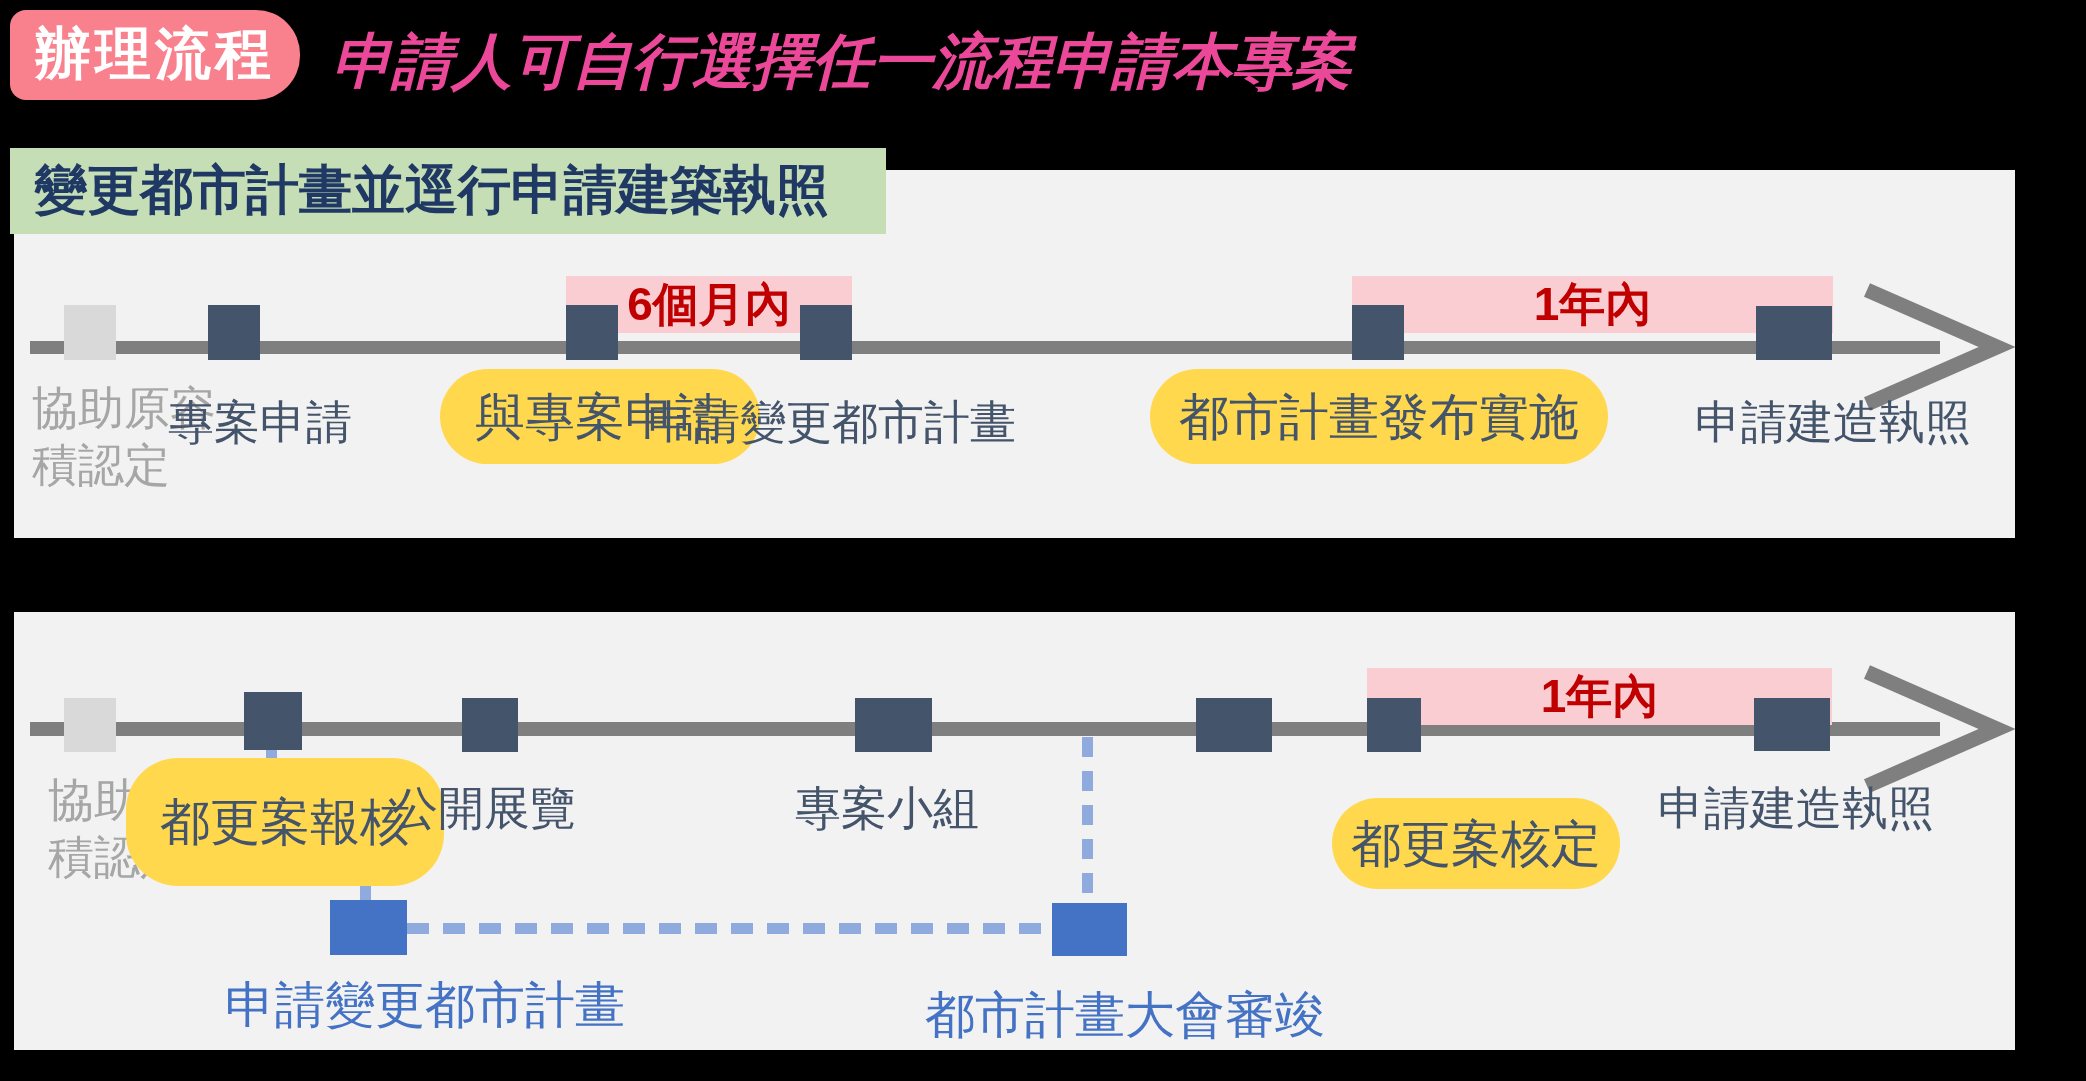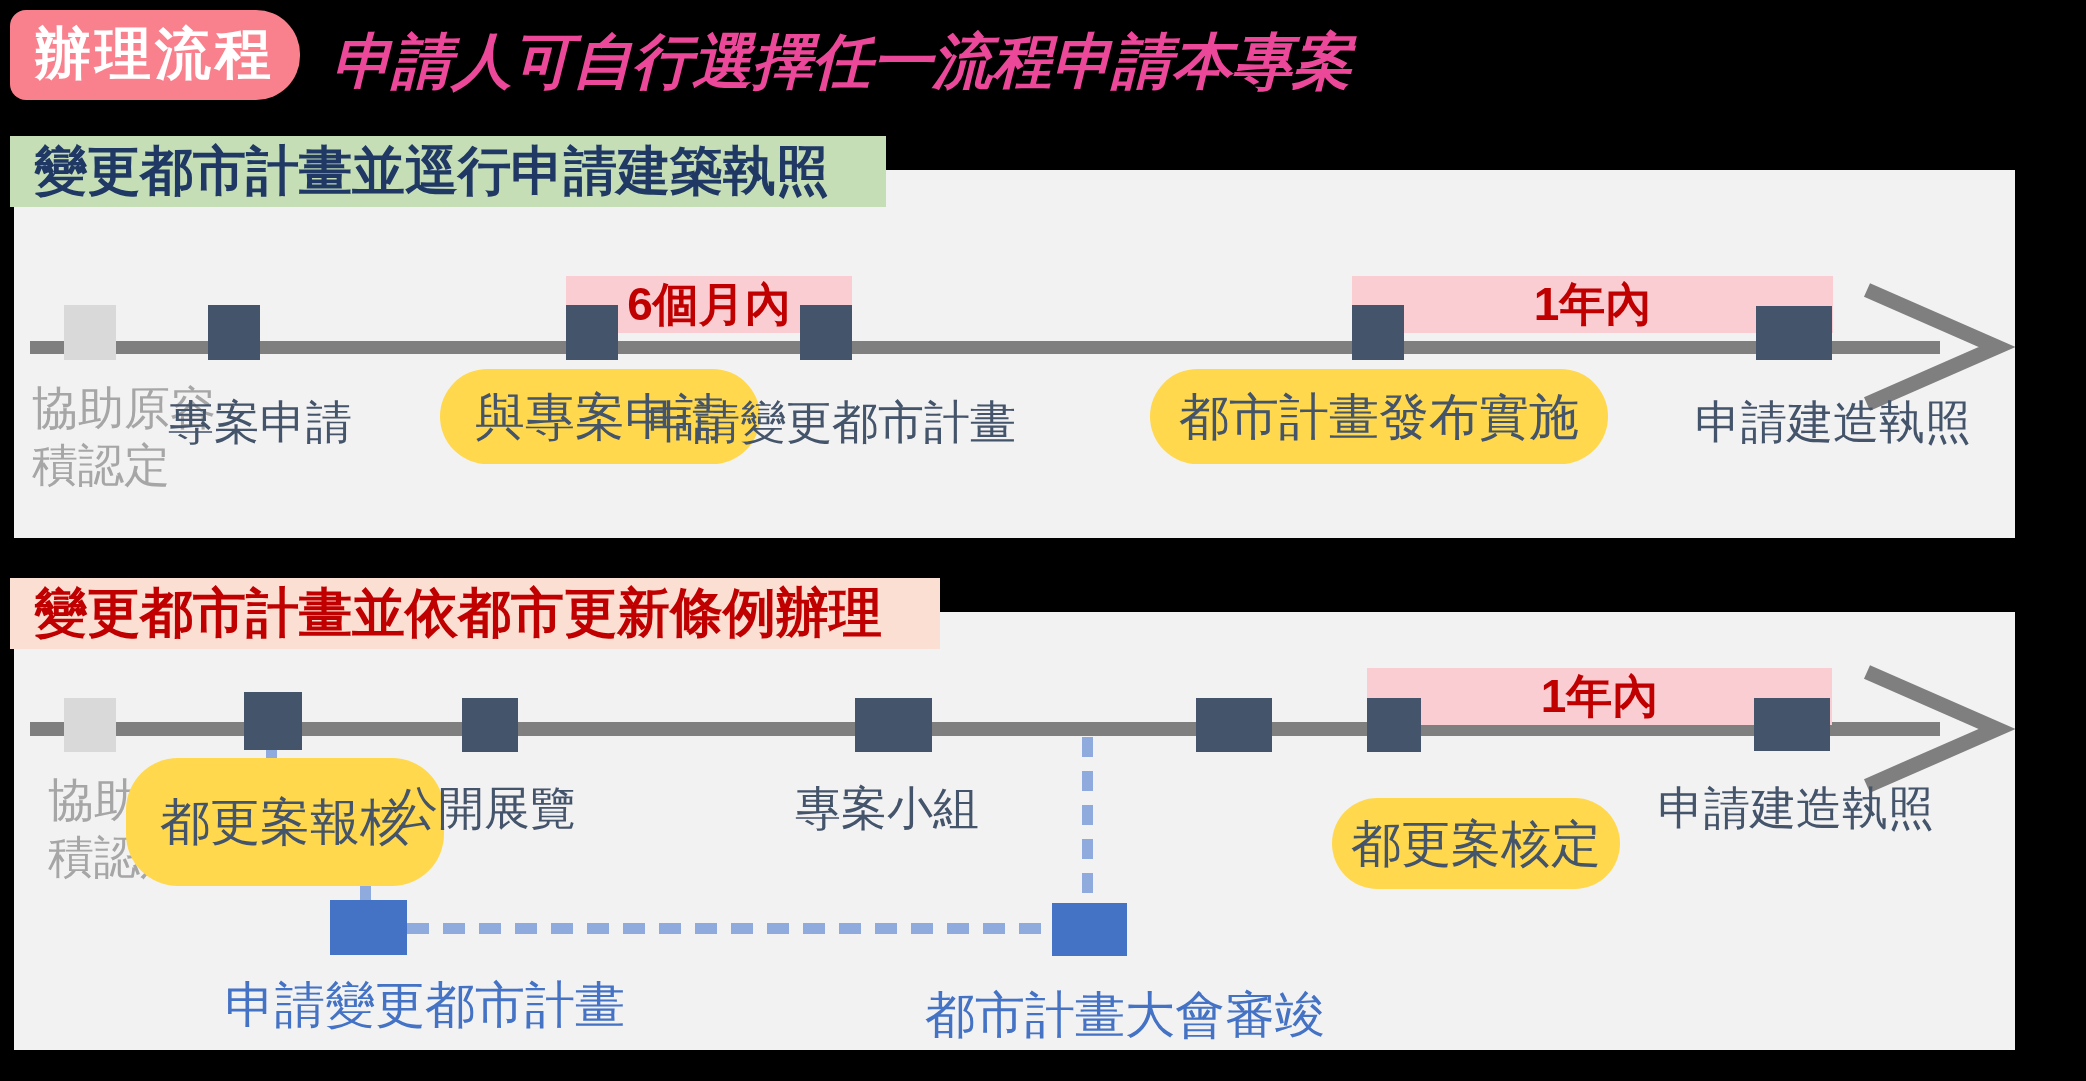--- a/index.html
+++ b/index.html
@@ -9,22 +9,22 @@
   .abs{position:absolute;}
 
   
   .badge{left:10px;top:10px;width:290px;height:90px;background:#F9818D;color:#fff;
          font-size:56px;font-weight:bold;display:flex;align-items:center;justify-content:center;
          border-radius:16px 44px 44px 16px;letter-spacing:4px;}
   .main-title{left:332px;top:22px;font-size:60px;font-weight:bold;color:#ec4899;white-space:nowrap;font-style:italic;}
 
   
   .panel{background:#F2F2F2;}
-  .flow-header{height:71px;display:flex;align-items:center;padding-left:24px;
-               font-size:53px;font-weight:bold;white-space:nowrap;}
+  .flow-header{height:86px;display:flex;align-items:center;padding-left:24px;
+               font-size:53px;font-weight:bold;white-space:nowrap;margin-top:12px;}
   .flow-header.green{background:#C6DEB6;color:#1F3864;}
   .flow-header.peach{background:#FBDFD2;color:#C00000;}
 
   
   .tl-bar{background:#7F7F7F;}
   .node{background:#44546A;}
   .node.gray{background:#D9D9D9;}
   .pinkbar{background:#FACDD2;display:flex;align-items:center;justify-content:center;
            color:#C00000;font-size:46px;font-weight:bold;white-space:nowrap;}
   .steplabel{font-size:46px;color:#44546A;white-space:nowrap;}
@@ -72,21 +72,20 @@
     <div>協助原容</div>
     <div>積認定</div>
   </div>
   <div class="abs steplabel" style="left:168px;top:392px;">專案申請</div>
   <div class="abs pill" style="left:440px;top:369px;width:320px;height:95px;">與專案申請</div>
   <div class="abs steplabel" style="left:648px;top:392px;">申請變更都市計畫</div>
   <div class="abs pill" style="left:1150px;top:369px;width:458px;height:95px;">都市計畫發布實施</div>
   <div class="abs steplabel" style="left:1695px;top:392px;">申請建造執照</div>
 
   <div class="abs panel" style="left:14px;top:612px;width:2001px;height:438px;"></div>
-  <div class="abs flow-header peach" style="left:10px;top:578px;width:906px;">變更都市計畫並依都市更新條例辦理</div>
 
   <div class="abs tl-bar" style="left:30px;top:722px;width:1910px;height:14px;"></div>
   <svg class="abs" style="left:1855px;top:662px;" width="160" height="134" viewBox="0 0 160 134">
     <polyline points="12,10 142,67 12,124" fill="none" stroke="#7F7F7F" stroke-width="15"></polyline>
   </svg>
 
   <div class="abs pinkbar" style="left:1367px;top:668px;width:465px;height:57px;">
     <span>1年內</span>
   </div>
 

